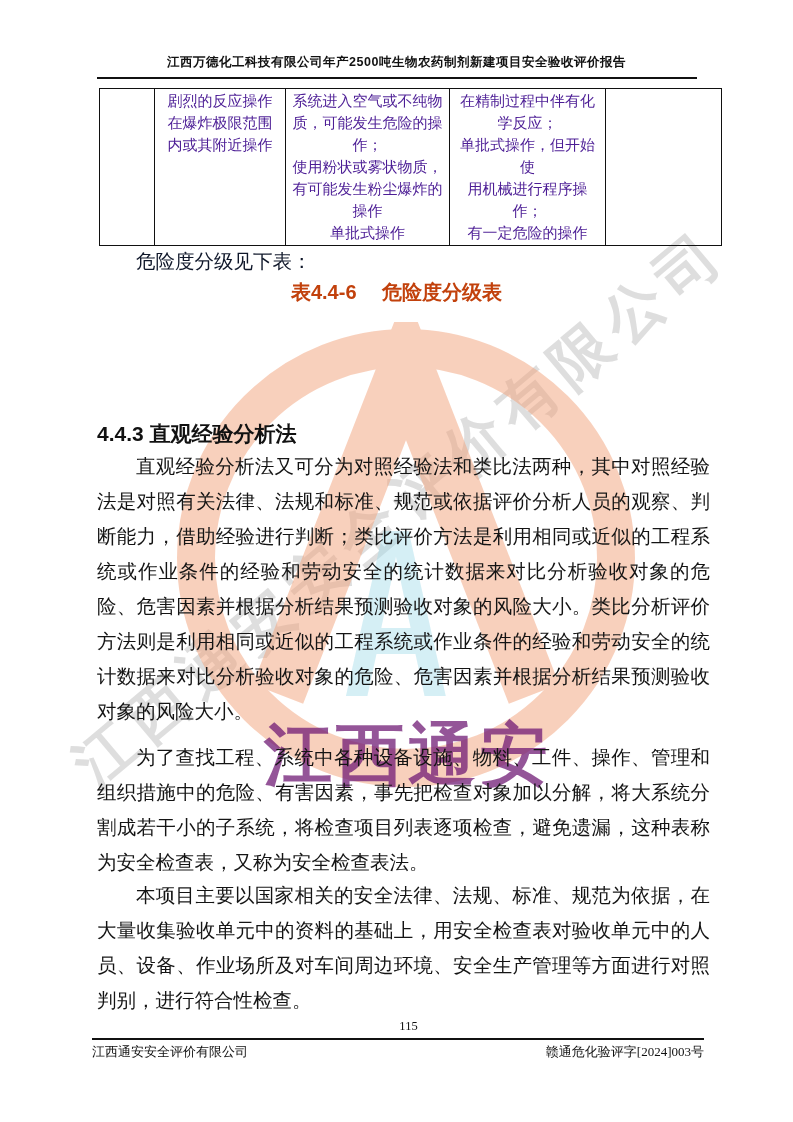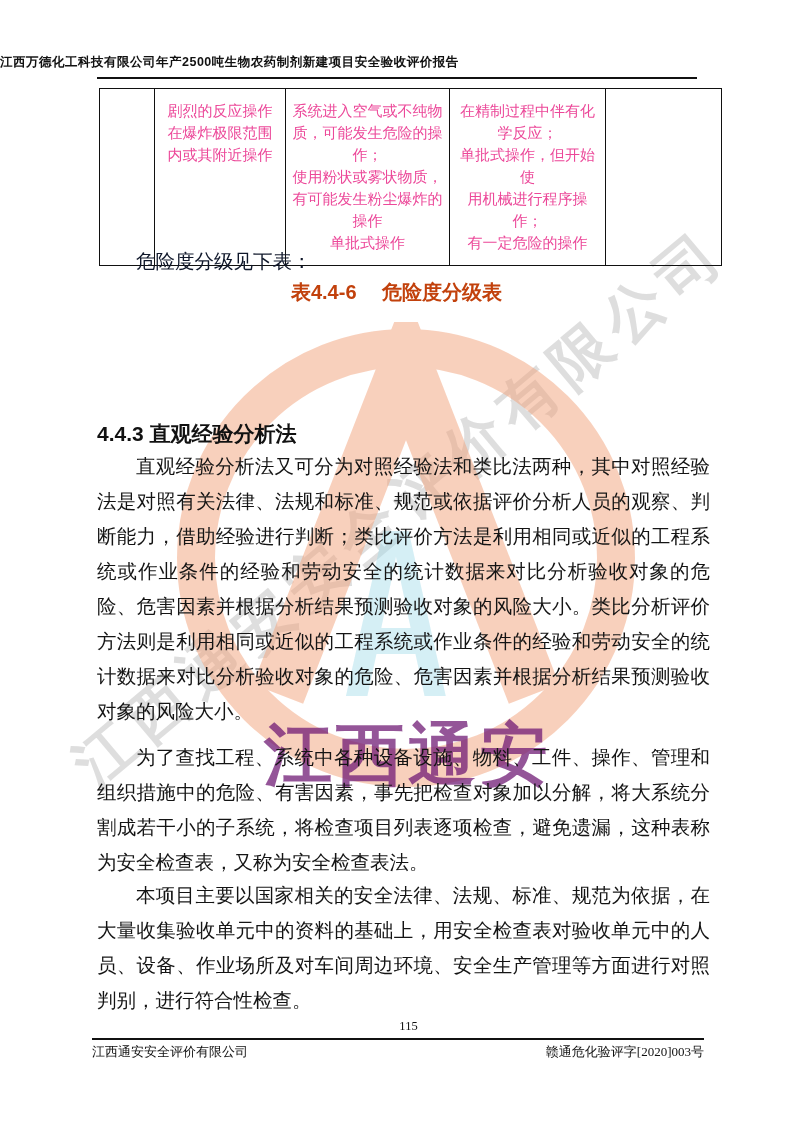--- a/index.html
+++ b/index.html
@@ -26,28 +26,28 @@
   .wm-red{
     position:absolute;left:264px;top:718px;
     font-family:Liberation Serif, serif;font-weight:bold;
     font-size:68px;letter-spacing:4px;line-height:1.1;
     color:#701a75;opacity:.74;white-space:nowrap;
   }
   
   .content{position:absolute;inset:0;z-index:1;}
   .header-title{
     position:absolute;top:54px;left:0;width:100%;
-    text-align:left;font-family:"Liberation Sans", sans-serif;
+    text-align:center;font-family:"Liberation Sans", sans-serif;
     font-weight:bold;font-size:12.5px;letter-spacing:.5px;color:#111;
   }
   .header-rule{position:absolute;top:77px;left:97px;width:600px;height:2px;background:#111;}
 
   table{border-collapse:collapse;table-layout:fixed;}
-  td{border:1px solid #111;padding:11px 3px;font-size:15px;line-height:22px;
-     text-align:center;vertical-align:top;color:#ec4899;}
+  td{border:1px solid #111;padding:1px 3px;font-size:15px;line-height:22px;
+     text-align:center;vertical-align:top;color:#4c1d95;}
   .cont-table{position:absolute;top:88px;left:99px;width:622px;height:155px;}
   .cont-table td{white-space:pre-line;}
   .grading-wrap{position:absolute;top:306px;left:99px;width:622px;}
   .grading-wrap td{height:22px;vertical-align:middle;line-height:20px;}
 
   .intro-line{
     position:absolute;top:248px;left:97px;width:612px;
     font-size:19.5px;text-indent:2em;color:#0f172a;
   }
   .table-caption{
@@ -140,17 +140,17 @@
     <div class="sec-heading h-443">4.4.3 直观经验分析法</div>
     <div class="body-para p-1">直观经验分析法又可分为对照经验法和类比法两种，其中对照经验法是对照有关法律、法规和标准、规范或依据评价分析人员的观察、判断能力，借助经验进行判断；类比评价方法是利用相同或近似的工程系统或作业条件的经验和劳动安全的统计数据来对比分析验收对象的危险、危害因素并根据分析结果预测验收对象的风险大小。类比分析评价方法则是利用相同或近似的工程系统或作业条件的经验和劳动安全的统计数据来对比分析验收对象的危险、危害因素并根据分析结果预测验收对象的风险大小。</div>
 
     <div class="body-para p-3">本项目主要以国家相关的安全法律、法规、标准、规范为依据，在大量收集验收单元中的资料的基础上，用安全检查表对验收单元中的人员、设备、作业场所及对车间周边环境、安全生产管理等方面进行对照判别，进行符合性检查。</div>
     <div class="body-para p-2">为了查找工程、系统中各种设备设施、物料、工件、操作、管理和组织措施中的危险、有害因素，事先把检查对象加以分解，将大系统分割成若干小的子系统，将检查项目列表逐项检查，避免遗漏，这种表称为安全检查表，又称为安全检查表法。</div>
 
     <div class="page-number">115</div>
     <div class="footer-rule"></div>
     <div class="footer-row">
       <span>江西通安安全评价有限公司</span>
-      <span>赣通危化验评字[2020]003号</span>
+      <span>赣通危化验评字[2024]003号</span>
     </div>
 
   </div>
 </div>
 
 </body></html>

